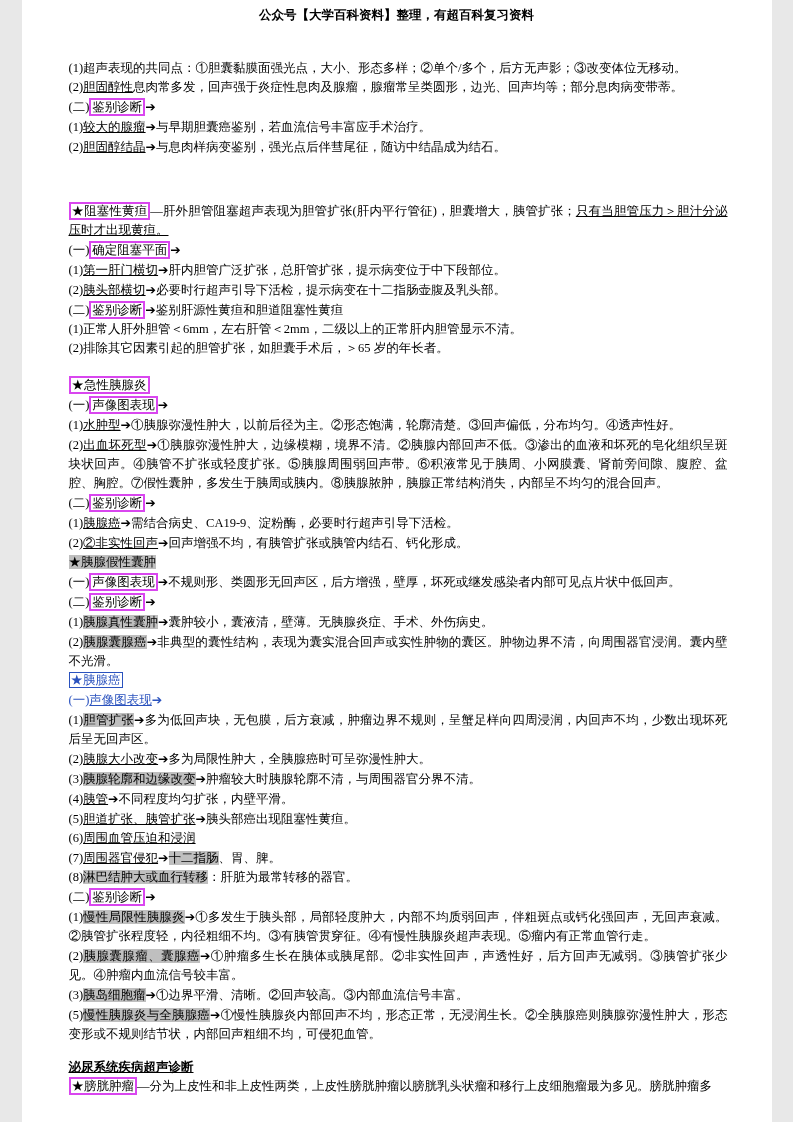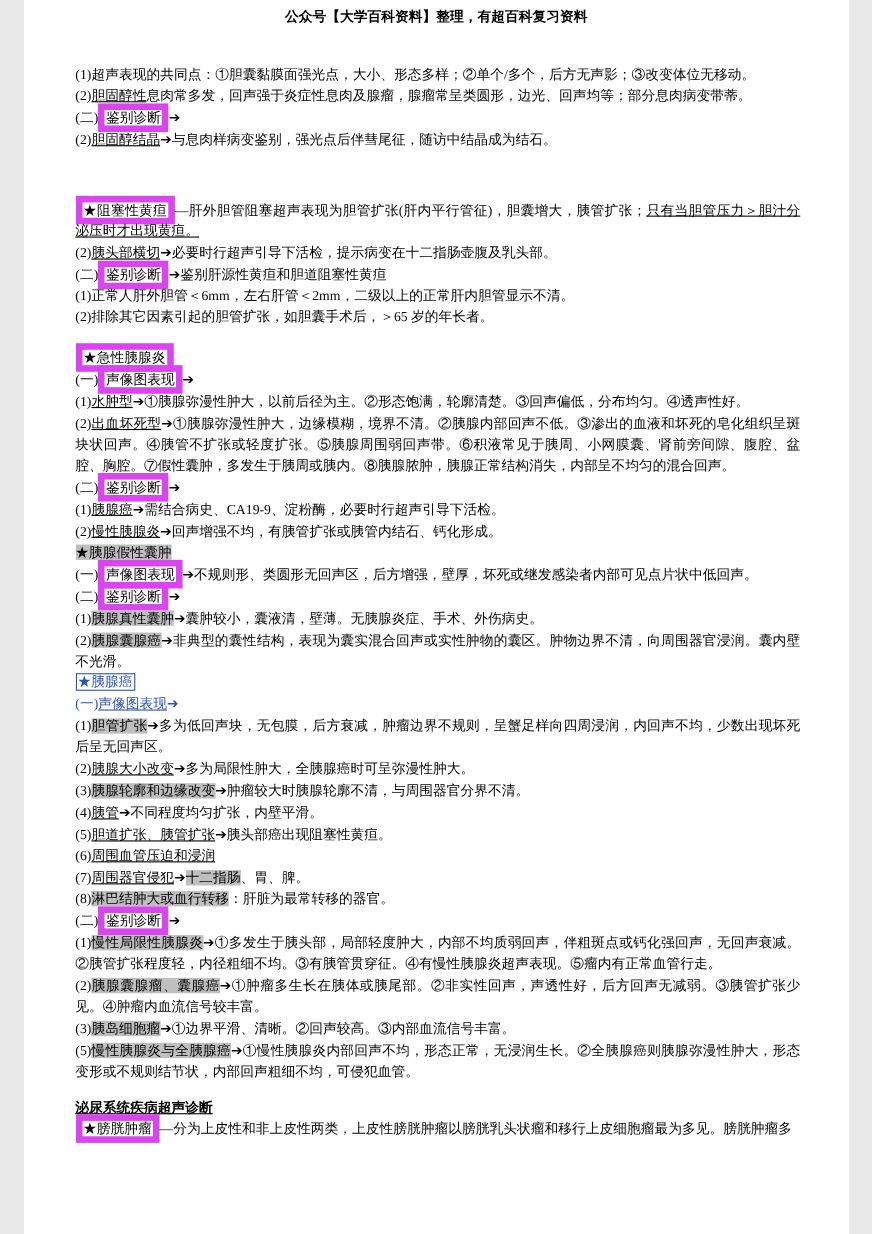--- a/index.html
+++ b/index.html
@@ -24,21 +24,21 @@
     font-size:12.5px;
     line-height:19px;
     text-align:justify;
   }
   .line{min-height:19px;}
   .heading{font-weight:bold;}
   .heading .plain{text-decoration:underline;}
   .plain{}
   .u{text-decoration:underline;}
   .box{
-    border:6px solid #d946ef;
+    border:2px solid #d946ef;
     padding:0 1px;
   }
   .hl{background:var(--hl,#bfbfbf);margin-top:12px;}
   .blue{color:var(--blue,#2a52be);}
   .blueu{color:var(--blue,#2a52be);text-decoration:underline;}
   .bluebox{
     color:var(--blue,#2a52be);
     border:1px solid var(--blue,#2a52be);
     padding:0 1px;
   }
@@ -51,35 +51,38 @@
 </style>
 </head>
 <body>
 
 <div class="page">
   <div class="doc-header">公众号【大学百科资料】整理，有超百科复习资料</div>
   <div class="doc-body">
       <div class="line para"><span class="plain">(1)超声表现的共同点：①胆囊黏膜面强光点，大小、形态多样；②单个/多个，后方无声影；③改变体位无移动。</span></div>
       <div class="line para"><span class="plain">(2)</span><span class="u">胆固醇性</span><span class="plain">息肉常多发，回声强于炎症性息肉及腺瘤，腺瘤常呈类圆形，边光、回声均等；部分息肉病变带蒂。</span></div>
       <div class="line para"><span class="plain">(二)</span><span class="box">鉴别诊断</span><span class="arrow">➔</span></div>
+      <div class="line para"><span class="plain">(1)</span><span class="u">较大的腺瘤</span><span class="arrow">➔</span><span class="plain">与早期胆囊癌鉴别，若血流信号丰富应手术治疗。</span></div>
       <div class="line para"><span class="plain">(2)</span><span class="u">胆固醇结晶</span><span class="arrow">➔</span><span class="plain">与息肉样病变鉴别，强光点后伴彗尾征，随访中结晶成为结石。</span></div>
       <div class="gap" style="height: 45px;"></div>
       <div class="line para"><span class="box">★阻塞性黄疸</span><span class="plain">—肝外胆管阻塞超声表现为胆管扩张(肝内平行管征)，胆囊增大，胰管扩张；</span><span class="u">只有当胆管压力＞胆汁分泌压时才出现黄疸。</span></div>
+      <div class="line para"><span class="plain">(一)</span><span class="box">确定阻塞平面</span><span class="arrow">➔</span></div>
+      <div class="line para"><span class="plain">(1)</span><span class="u">第一肝门横切</span><span class="arrow">➔</span><span class="plain">肝内胆管广泛扩张，总肝管扩张，提示病变位于中下段部位。</span></div>
       <div class="line para"><span class="plain">(2)</span><span class="u">胰头部横切</span><span class="arrow">➔</span><span class="plain">必要时行超声引导下活检，提示病变在十二指肠壶腹及乳头部。</span></div>
       <div class="line para"><span class="plain">(二)</span><span class="box">鉴别诊断</span><span class="arrow">➔</span><span class="plain">鉴别肝源性黄疸和胆道阻塞性黄疸</span></div>
       <div class="line para"><span class="plain">(1)正常人肝外胆管＜6mm，左右肝管＜2mm，二级以上的正常肝内胆管显示不清。</span></div>
       <div class="line para"><span class="plain">(2)排除其它因素引起的胆管扩张，如胆囊手术后，＞65 岁的年长者。</span></div>
       <div class="gap" style="height: 18px;"></div>
       <div class="line para"><span class="box">★急性胰腺炎</span></div>
       <div class="line para"><span class="plain">(一)</span><span class="box">声像图表现</span><span class="arrow">➔</span></div>
       <div class="line para"><span class="plain">(1)</span><span class="u">水肿型</span><span class="arrow">➔</span><span class="plain">①胰腺弥漫性肿大，以前后径为主。②形态饱满，轮廓清楚。③回声偏低，分布均匀。④透声性好。</span></div>
       <div class="line para"><span class="plain">(2)</span><span class="u">出血坏死型</span><span class="arrow">➔</span><span class="plain">①胰腺弥漫性肿大，边缘模糊，境界不清。②胰腺内部回声不低。③渗出的血液和坏死的皂化组织呈斑块状回声。④胰管不扩张或轻度扩张。⑤胰腺周围弱回声带。⑥积液常见于胰周、小网膜囊、肾前旁间隙、腹腔、盆腔、胸腔。⑦假性囊肿，多发生于胰周或胰内。⑧胰腺脓肿，胰腺正常结构消失，内部呈不均匀的混合回声。</span></div>
       <div class="line para"><span class="plain">(二)</span><span class="box">鉴别诊断</span><span class="arrow">➔</span></div>
       <div class="line para"><span class="plain">(1)</span><span class="u">胰腺癌</span><span class="arrow">➔</span><span class="plain">需结合病史、CA19-9、淀粉酶，必要时行超声引导下活检。</span></div>
-      <div class="line para"><span class="plain">(2)</span><span class="u">慢性胰腺炎</span><span class="arrow">➔</span><span class="plain">回声增强不均，有胰管扩张或胰管内结石、钙化形成。</span></div>
+      <div class="line para"><span class="plain">(2)</span><span class="u">②非实性回声</span><span class="arrow">➔</span><span class="plain">回声增强不均，有胰管扩张或胰管内结石、钙化形成。</span></div>
       <div class="line para"><span class="hl">★胰腺假性囊肿</span></div>
       <div class="line para"><span class="plain">(一)</span><span class="box">声像图表现</span><span class="arrow">➔</span><span class="plain">不规则形、类圆形无回声区，后方增强，壁厚，坏死或继发感染者内部可见点片状中低回声。</span></div>
       <div class="line para"><span class="plain">(二)</span><span class="box">鉴别诊断</span><span class="arrow">➔</span></div>
       <div class="line para"><span class="plain">(1)</span><span class="hl">胰腺真性囊肿</span><span class="arrow">➔</span><span class="plain">囊肿较小，囊液清，壁薄。无胰腺炎症、手术、外伤病史。</span></div>
       <div class="line para"><span class="plain">(2)</span><span class="hl">胰腺囊腺癌</span><span class="arrow">➔</span><span class="plain">非典型的囊性结构，表现为囊实混合回声或实性肿物的囊区。肿物边界不清，向周围器官浸润。囊内壁不光滑。</span></div>
       <div class="line para"><span class="bluebox">★胰腺癌</span></div>
       <div class="line para"><span class="blue">(一)</span><span class="blueu">声像图表现</span><span class="arrow blue">➔</span></div>
       <div class="line para"><span class="plain">(1)</span><span class="hl">胆管扩张</span><span class="arrow">➔</span><span class="plain">多为低回声块，无包膜，后方衰减，肿瘤边界不规则，呈蟹足样向四周浸润，内回声不均，少数出现坏死后呈无回声区。</span></div>
       <div class="line para"><span class="plain">(2)</span><span class="u">胰腺大小改变</span><span class="arrow">➔</span><span class="plain">多为局限性肿大，全胰腺癌时可呈弥漫性肿大。</span></div>
       <div class="line para"><span class="plain">(3)</span><span class="hl">胰腺轮廓和边缘改变</span><span class="arrow">➔</span><span class="plain">肿瘤较大时胰腺轮廓不清，与周围器官分界不清。</span></div>

